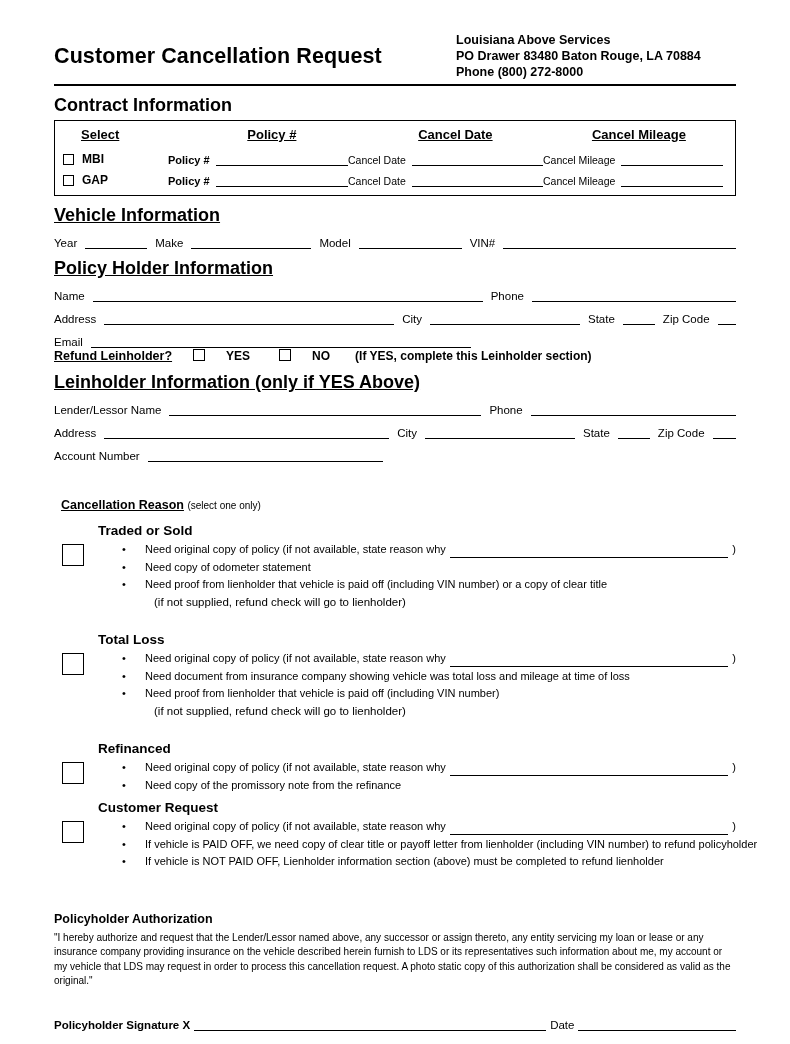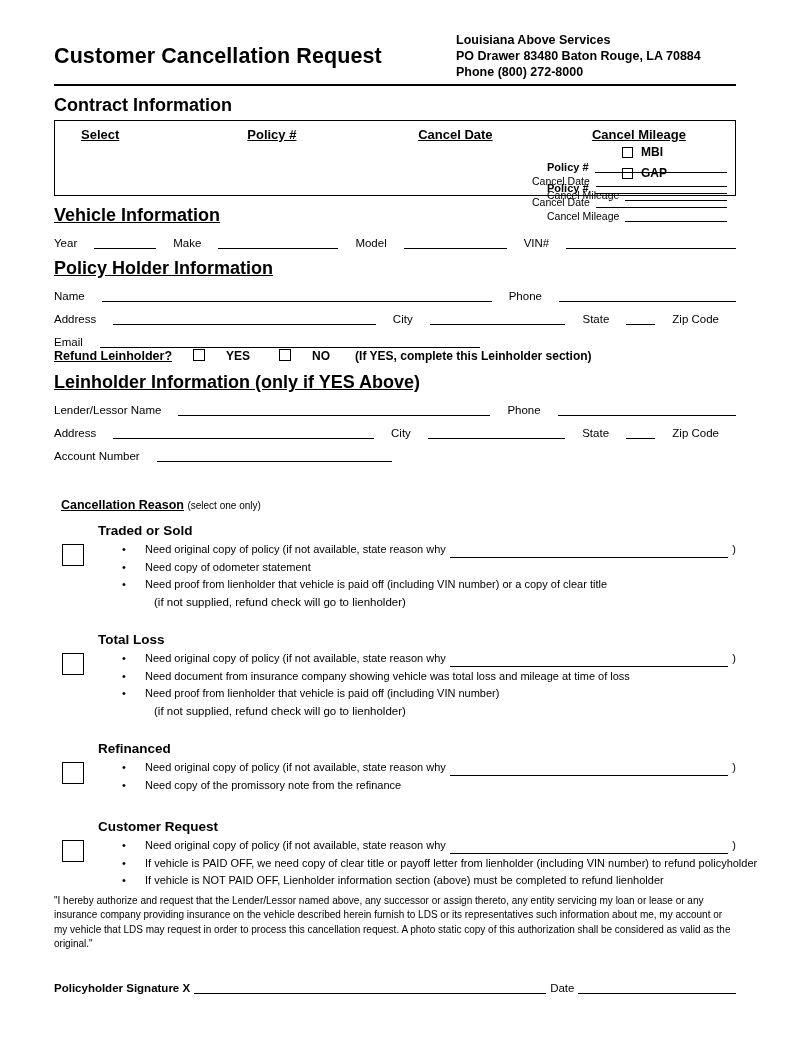--- a/index.html
+++ b/index.html
@@ -80,21 +80,20 @@
   .ch-select { width: 105px; text-align: left; padding-left: 18px;}
   .ch-policy { width: 180px; text-align: center; }
   .ch-cdate  { width: 195px; text-align: center; }
   .ch-cmile  { width: 180px; text-align: center; }
 
   .contract-row {
     display: flex;
     align-items: flex-end;
     font-size: 11.5px;
     height: 21px;
-    flex-direction: column;
   }
   .cb-cell {
     width: 105px;
     display: flex;
     align-items: center;
     gap: 8px;
   }
   .chk-sm {
     width: 9px;
     height: 9px;
@@ -108,21 +107,21 @@
   .cm-cell { width: 180px; display: flex; align-items: flex-end; gap: 6px;}
   .cap-it { font-size: 10.5px; white-space: nowrap; }
   .line { border-bottom: 1px solid #000; flex: 1 1 auto; height: 13px; }
 
   
   .frow {
     display: flex;
     align-items: flex-end;
     font-size: 11.5px;
     margin-top: 9px;
-    gap: 17px;
+    gap: 8px;
   }
   .frow .lab { white-space: nowrap; }
   .fill { border-bottom: 1px solid #000; height: 13px; }
   .grow { flex: 1 1 auto; }
 
   
   .refund-row {
     display: flex;
     align-items: flex-start;
     gap: 21px;
@@ -395,36 +394,37 @@
           <span class="li-flex">
             <span>Need original copy of policy (if not available, state reason why</span>
             <span class="fill" style="flex:1 1 auto"></span>
             <span>)</span>
           </span>
         </li>
         <li>Need copy of the promissory note from the refinance</li>
       </ul>
     </div>
 
-    <div class="reason-block" style="margin-top:26px">
+    <div class="reason-block" style="margin-top:7px">
       <div class="big-check"></div>
       <div class="reason-title">Customer Request</div>
       <ul class="bullets">
         <li>
           <span class="li-flex">
             <span>Need original copy of policy (if not available, state reason why</span>
             <span class="fill" style="flex:1 1 auto"></span>
             <span>)</span>
           </span>
         </li>
         <li style="width:640px">If vehicle is PAID OFF, we need copy of clear title or payoff letter from lienholder (including VIN number) to refund policyholder</li>
         <li>If vehicle is NOT PAID OFF, Lienholder information section (above) must be completed to refund lienholder</li>
       </ul>
     </div>
 
+    <div class="auth-title">Policyholder Authorization</div>
     <div class="auth-text">"I hereby authorize and request that the Lender/Lessor named above, any successor or assign thereto, any entity servicing my loan or lease or any insurance company providing insurance on the vehicle described herein furnish to LDS or its representatives such information about me, my account or my vehicle that LDS may request in order to process this cancellation request. A photo static copy of this authorization shall be considered as valid as the original."</div>
 
     <div class="sig-row">
       <span class="lab">Policyholder Signature X</span>
       <span class="sig-line" style="width:352px"></span>
       <span class="lab" style="font-weight:normal">Date</span>
       <span class="sig-line grow"></span>
     </div>
 
   </div>

